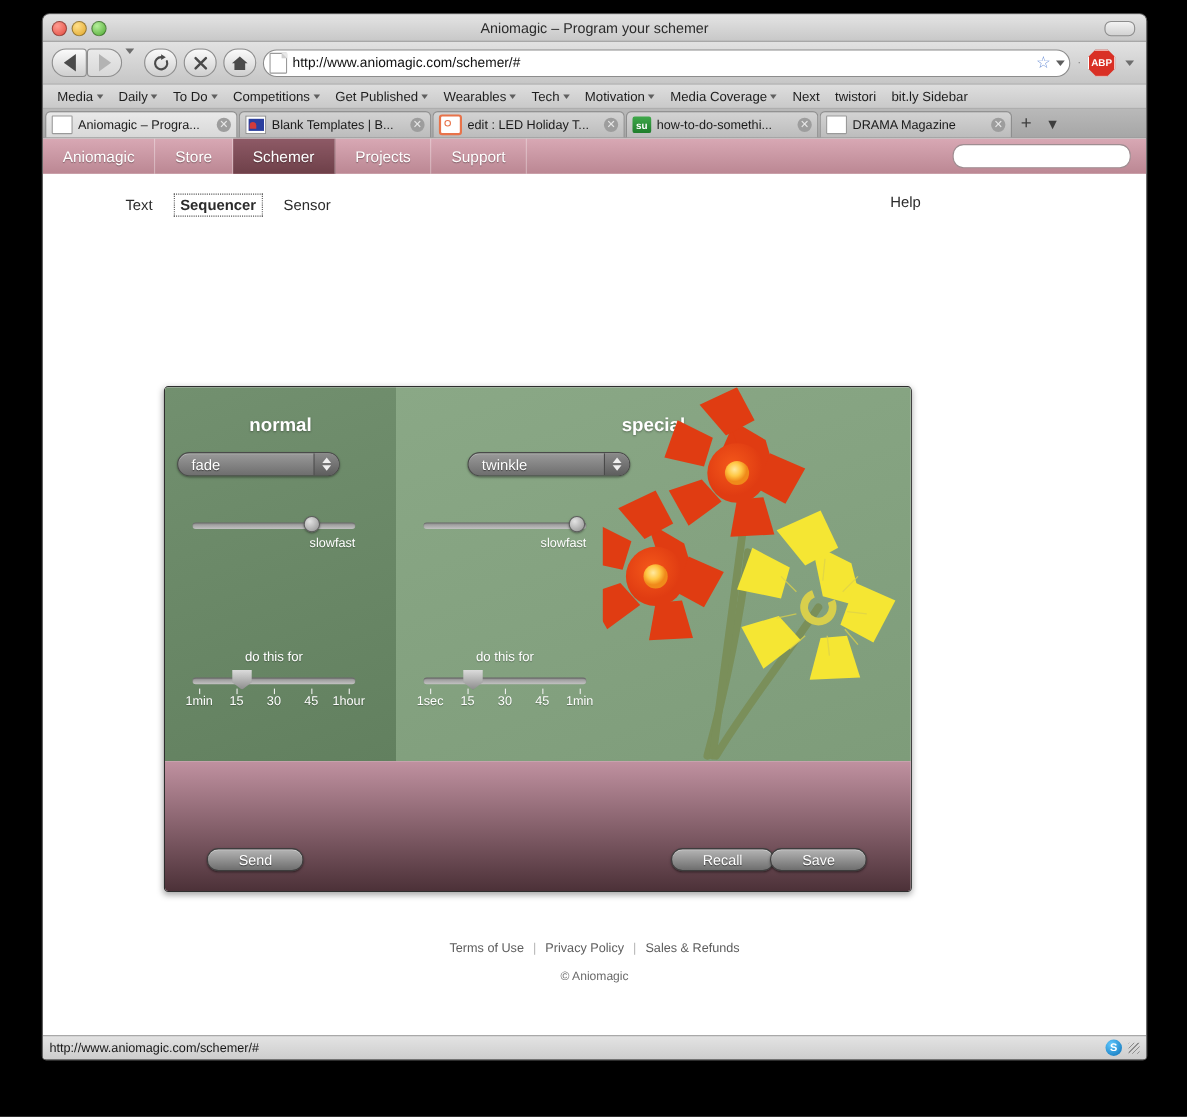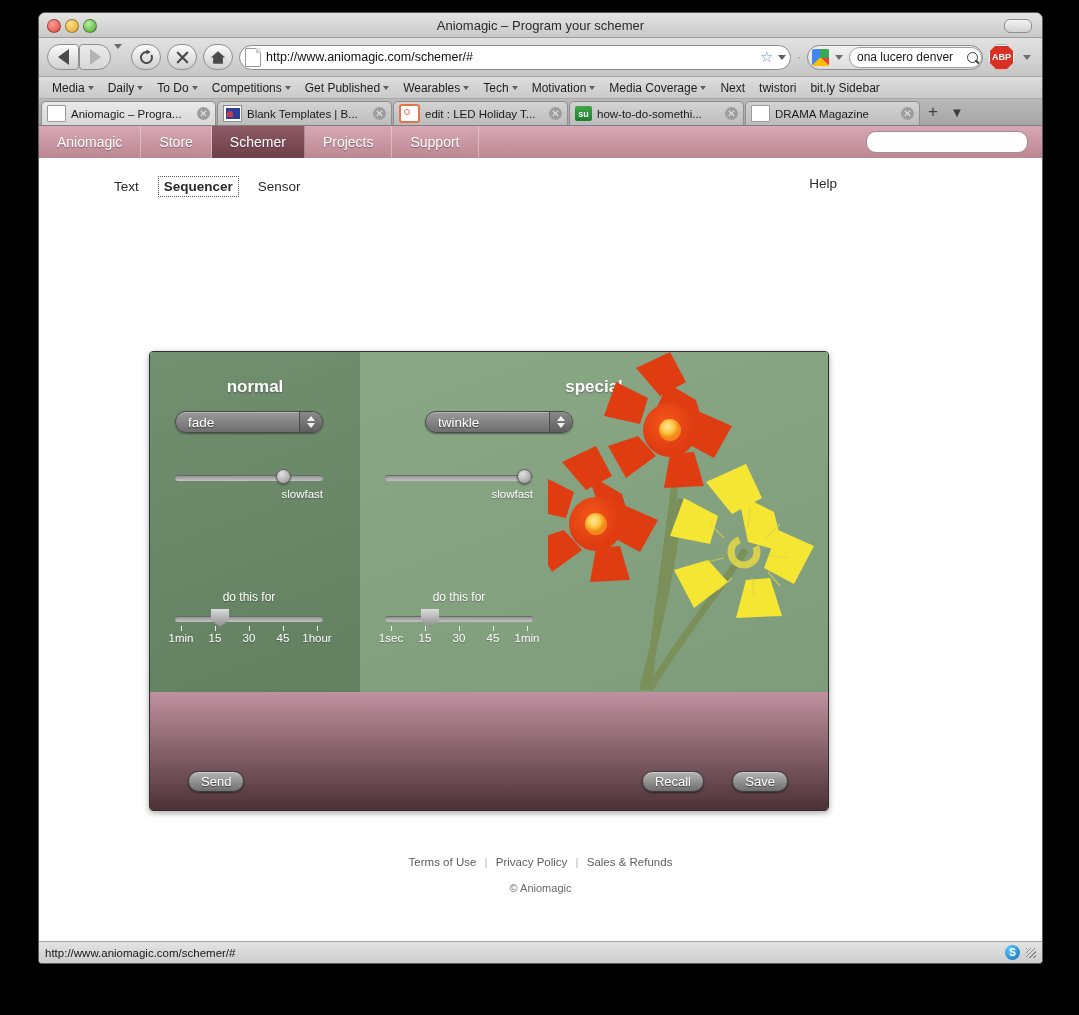--- a/index.html
+++ b/index.html
@@ -314,21 +314,21 @@
   .ticklabels span { position:absolute; transform: translateX(-50%); white-space:nowrap; }
 
   .flowers { position:absolute; right:0; top:0; width:280px; height:340px; }
 
   .footerbar {
     position:absolute; left:0; right:0; top:340px; bottom:0;
     background: linear-gradient(#c091a0, #4c3138);
   }
   .btn {
     position:absolute; bottom:18px;
-    height: 21px; padding: 0 12px;
+    height: 21px; padding: 0 28px;
     display:flex; align-items:center; justify-content:center;
     background: linear-gradient(#b5b5b5,#6e6e6e);
     border:1px solid #3d3d3d; border-radius: 11px;
     color:#fff; font-size:13px;
     text-shadow: 0 1px 1px rgba(0,0,0,.55);
     box-shadow: 0 1px 2px rgba(0,0,0,.5), inset 0 1px 0 rgba(255,255,255,.35);
     box-sizing:border-box;
   }
 
   .pagefooter {
@@ -401,28 +401,20 @@
 
       <div class="urlbar">
         <span class="page-glyph"></span>
         <span class="url-text">http://www.aniomagic.com/schemer/#</span>
         <span class="star">☆</span>
         <span class="urlcaret"></span>
       </div>
 
       <span class="sep-dot">·</span>
 
-      <div class="searchbar">
-        <span class="g-icon"></span>
-        <span class="caret-sm"></span>
-        <div class="search-inner">
-          <span style="flex:1;overflow:hidden;white-space:nowrap">ona lucero denver</span>
-          <span class="mag"></span>
-        </div>
-      </div>
 
       <div class="abp">ABP</div>
       <span class="caret-sm"></span>
     </div>
 
     <div class="bookmarks" id="bookmarks">
         <div class="bm">
           <span>Media</span>
           <span class="bcaret"></span>
         </div>
@@ -516,21 +508,21 @@
         <div class="item">Sensor</div>
         <div class="help">Help</div>
       </div>
 
       <div class="app">
         <div class="panes">
 
           <div class="pane-normal">
             <div class="pane-title">normal</div>
 
-            <div class="ctl" style="left:25px; top:59px;">
+            <div class="ctl" style="left:11px; top:59px;">
               <div class="select">
                 <span class="val">fade</span>
                 <span class="spin">
                   <i class="up"></i>
                     <i class="down"></i>
                 </span>
               </div>
             </div>
 
             <div class="ctl" style="left:25px; top:118px;">

